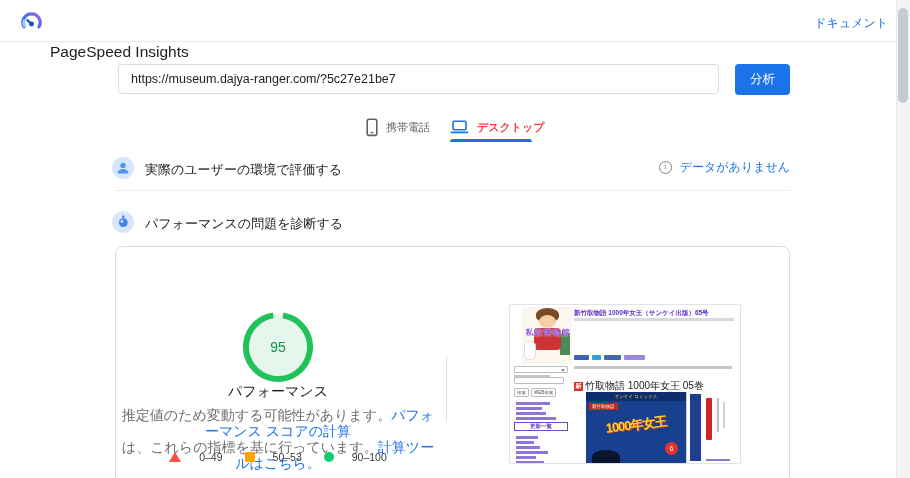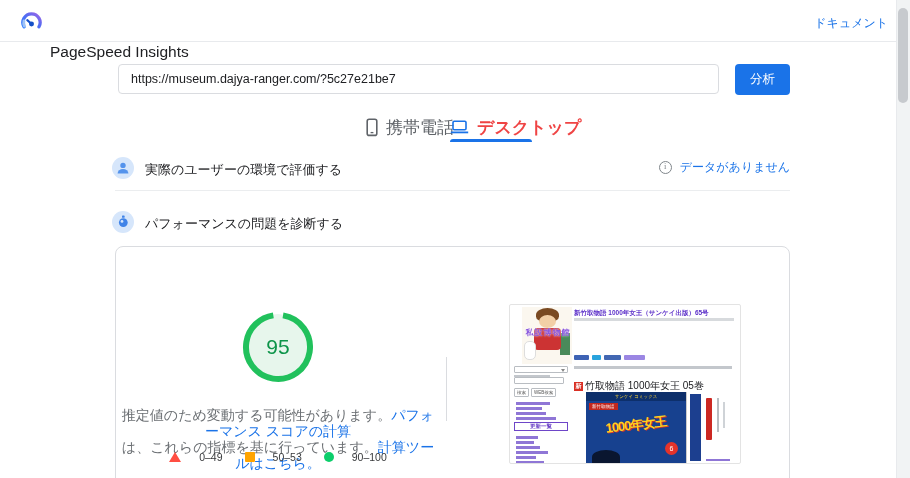--- a/index.html
+++ b/index.html
@@ -28,21 +28,21 @@
                font-family:"Liberation Sans","DejaVu Sans",sans-serif; }
   .analyze-btn { position:absolute; left:735px; top:64px; width:55px; height:31px;
                  background:#1a73e8; color:#fff; border:none; border-radius:4px;
                  font-size:12.5px; cursor:pointer; white-space:nowrap;
                  font-family:"Liberation Sans","DejaVu Sans",sans-serif; }
   
   .tab { position:absolute; top:114px; height:26px; display:flex; align-items:center;
          gap:8px; cursor:pointer; white-space:nowrap; }
   .tab-mobile { left:366px; color:#5f6368; }
   .tab-desktop { left:450px; color:#ef4444; font-weight:bold; }
-  .tab-label { font-size:17px; }
+  .tab-label { font-size:11px; }
   .tab-underline { position:absolute; left:450px; top:139px; width:82px; height:3px;
                    background:#1a73e8; border-radius:3px 3px 0 0; }
   
   .section-icon { position:absolute; width:22px; height:22px; }
   .section-title { position:absolute; font-size:13px; color:#202124; white-space:nowrap; }
   .field-status { position:absolute; right:120px; top:159px; display:flex;
                   align-items:center; gap:8px; cursor:pointer; }
   .info-icon { width:13px; height:13px; border:1.4px solid #80868b; border-radius:50%;
                position:relative; }
   .info-icon::after { content:"i"; position:absolute; left:0; right:0; top:-1px;
@@ -51,21 +51,21 @@
   .field-status-label { font-size:12px; color:#1a73e8; white-space:nowrap; }
   .divider-h { position:absolute; left:115px; top:190px; width:675px; height:1px;
                background:#ebedef; }
   
   .card { position:absolute; left:115px; top:246px; width:675px; height:260px;
           border:1px solid #dadce0; border-radius:8px; background:#fff; }
   .gauge-wrap { position:absolute; left:126px; top:64px; width:72px; height:72px;
                 cursor:pointer; }
   .gauge-score { position:absolute; left:0; top:0; width:72px; height:72px;
                  display:flex; align-items:center; justify-content:center;
-                 font-size:21px; color:#0d9449; }
+                 font-size:14px; color:#0d9449; }
   .perf-label { position:absolute; left:12px; top:136px; width:300px;
                 text-align:center; font-size:14px; color:#212121; }
   .perf-note { position:absolute; left:2px; top:160px; width:320px; text-align:center;
                font-size:14px; line-height:16px; color:#6b6f73; }
   .perf-note a { color:#1a73e8; text-decoration:none; cursor:pointer; }
   .legend { position:absolute; left:2px; top:204px; width:320px; display:flex;
             justify-content:center; align-items:center; gap:22px; }
   .legend-item { display:flex; align-items:center; gap:18px; }
   .legend-range { font-size:10.5px; color:#37393b; white-space:nowrap; }
   .shape-triangle { width:0; height:0; border-left:6px solid transparent;
@@ -221,20 +221,21 @@
   <div class="card">
 
     <div class="gauge-wrap">
       <svg width="72" height="72" viewBox="0 0 72 72">
         <circle cx="36" cy="36" r="33" fill="#e7f6ec"></circle>
         <circle cx="36" cy="36" r="32" fill="none" stroke="#21c15c" stroke-width="6" stroke-dasharray="191 10.06" transform="rotate(-81 36 36)"></circle>
       </svg>
       <div class="gauge-score">95</div>
     </div>
 
+    <div class="perf-label">パフォーマンス</div>
 
     <div class="perf-note"><span>推定値のため変動する可能性があります。</span><a>パフォーマンス スコアの計算</a><br><span>は、これらの指標を基に行っています。</span><a>計算ツールはこちら。</a></div>
 
     <div class="legend">
       <div class="legend-item">
         <span class="shape-triangle"></span>
         <span class="legend-range">0–49</span>
       </div>
       <div class="legend-item">
         <span class="shape-square"></span>

